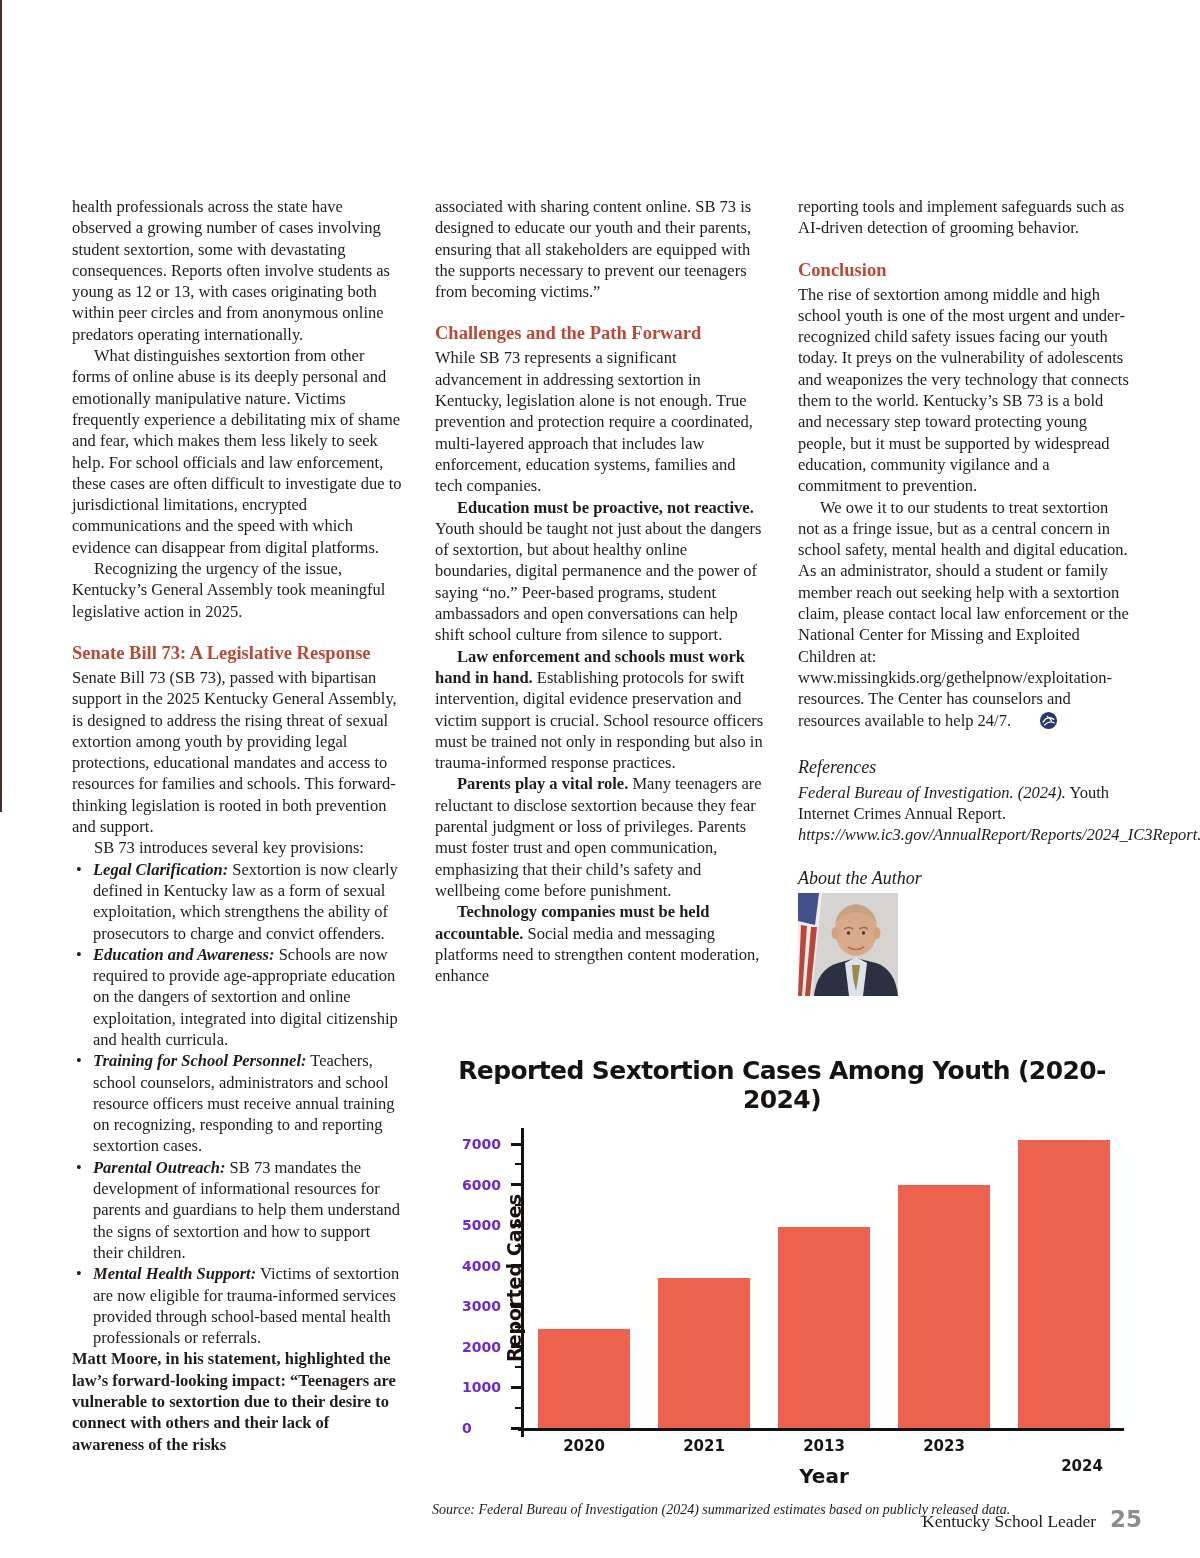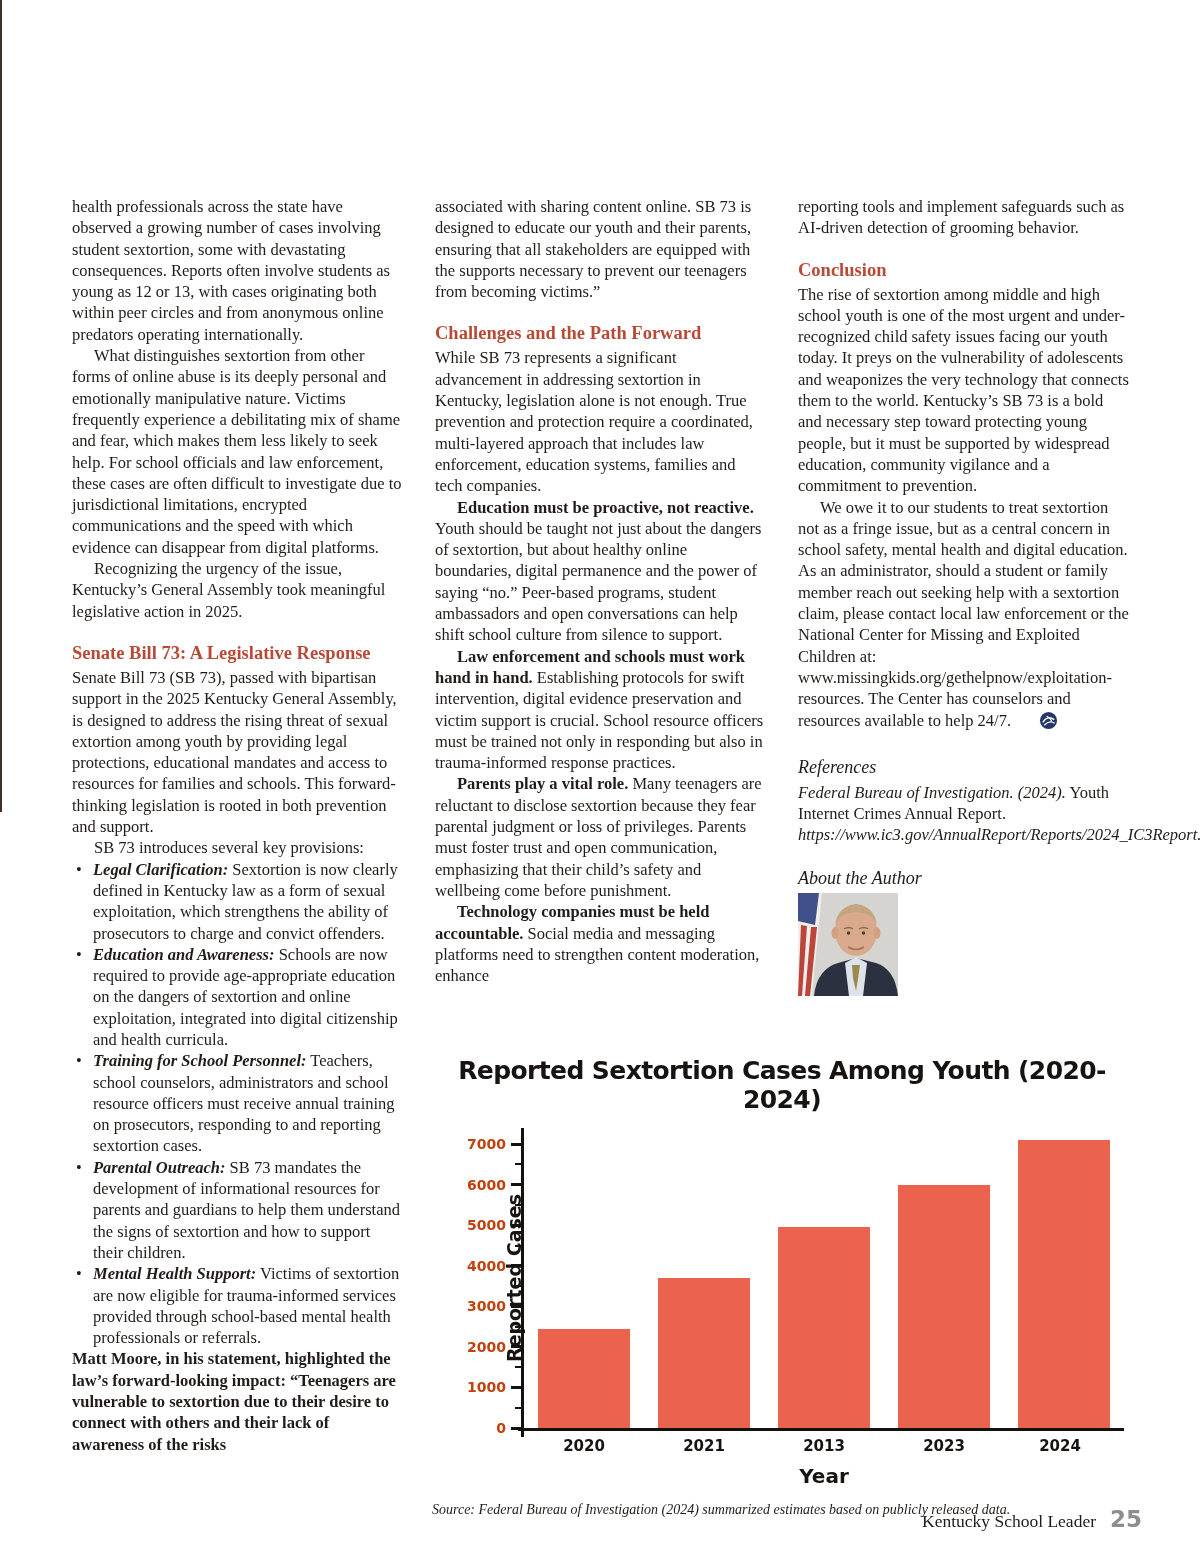--- a/index.html
+++ b/index.html
@@ -32,21 +32,21 @@
   .chart-body{display:flex;}
   .ylab-wrap{width:30px;height:300px;position:relative;flex:none;}
   .ylab{position:absolute;top:50%;left:0;transform:translate(-2px,-50%) rotate(-90deg);transform-origin:center;white-space:nowrap;font-weight:700;font-size:19px;color:#171310;}
   .plot{position:relative;width:600px;height:300px;margin-left:62px;flex:none;}
   .axis-y{position:absolute;left:-3px;top:0;width:3px;height:103%;background:#15110e;}
   .axis-x{position:absolute;left:-6px;bottom:-3px;height:3px;width:calc(100% + 6px);background:#15110e;}
   .bar{position:absolute;bottom:0;}
   .ytick{position:absolute;background:#15110e;}
   .ytick.major{left:-13px;width:10px;height:3px;}
   .ytick.minor{left:-9px;width:6px;height:2px;}
-  .ytick-label{position:absolute;left:-62px;width:44px;text-align:right;font-weight:700;font-size:14px;color:#c2410c;transform:translateY(-50%);}
+  .ytick-label{position:absolute;left:-62px;width:44px;text-align:left;font-weight:700;font-size:14px;color:#6d28d9;transform:translateY(-50%);}
   .xtick-label{position:absolute;top:309px;width:120px;text-align:center;font-weight:700;font-size:15px;color:#171310;}
   .xlab{margin:36px 0 0 92px;width:600px;text-align:center;font-weight:700;font-size:20px;color:#171310;}
   .source{font-family:"Liberation Serif",serif;font-style:italic;font-size:14px;color:#211c18;}
 
   .footer{position:absolute;right:58px;bottom:26px;display:flex;align-items:baseline;gap:14px;}
   .footer-mag{font-size:17.5px;color:#211c18;}
   .footer-num{font-family:"DejaVu Sans",sans-serif;font-weight:700;font-size:23px;color:#8d8d8d;}
 </style>
 </head>
 <body>
@@ -56,21 +56,21 @@
 <main class="columns">
   <section class="col">
       <p class=""><span class="run-n">health professionals across the state have observed a growing number of cases involving student sextortion, some with devastating consequences. Reports often involve students as young as 12 or 13, with cases originating both within peer circles and from anonymous online predators operating internationally.</span></p>
       <p class="indent"><span class="run-n">What distinguishes sextortion from other forms of online abuse is its deeply personal and emotionally manipulative nature. Victims frequently experience a debilitating mix of shame and fear, which makes them less likely to seek help. For school officials and law enforcement, these cases are often difficult to investigate due to jurisdictional limitations, encrypted communications and the speed with which evidence can disappear from digital platforms.</span></p>
       <p class="indent"><span class="run-n">Recognizing the urgency of the issue, Kentucky’s General Assembly took meaningful legislative action in 2025.</span></p>
       <div class="heading">Senate Bill 73: A Legislative Response</div>
       <p class=""><span class="run-n">Senate Bill 73 (SB 73), passed with bipartisan support in the 2025 Kentucky General Assembly, is designed to address the rising threat of sexual extortion among youth by providing legal protections, educational mandates and access to resources for families and schools. This forward-thinking legislation is rooted in both prevention and support.</span></p>
       <p class="indent"><span class="run-n">SB 73 introduces several key provisions:</span></p>
       <div class="bullet"><span class="run-bi">Legal Clarification:</span><span class="run-n"> Sextortion is now clearly defined in Kentucky law as a form of sexual exploitation, which strengthens the ability of prosecutors to charge and convict offenders.</span></div>
       <div class="bullet"><span class="run-bi">Education and Awareness:</span><span class="run-n"> Schools are now required to provide age-appropriate education on the dangers of sextortion and online exploitation, integrated into digital citizenship and health curricula.</span></div>
-      <div class="bullet"><span class="run-bi">Training for School Personnel:</span><span class="run-n"> Teachers, school counselors, administrators and school resource officers must receive annual training on prosecutors, responding to and reporting sextortion cases.</span></div>
+      <div class="bullet"><span class="run-bi">Training for School Personnel:</span><span class="run-n"> Teachers, school counselors, administrators and school resource officers must receive annual training on recognizing, responding to and reporting sextortion cases.</span></div>
       <div class="bullet"><span class="run-bi">Parental Outreach:</span><span class="run-n"> SB 73 mandates the development of informational resources for parents and guardians to help them understand the signs of sextortion and how to support their children.</span></div>
       <div class="bullet"><span class="run-bi">Mental Health Support:</span><span class="run-n"> Victims of sextortion are now eligible for trauma-informed services provided through school-based mental health professionals or referrals.</span></div>
       <p class=" gap-top"><span class="run-n">Matt Moore, in his statement, highlighted the law’s forward-looking impact: “Teenagers are vulnerable to sextortion due to their desire to connect with others and their lack of awareness of the risks</span></p>
     </section>
   <section class="col">
       <p class=""><span class="run-n">associated with sharing content online. SB 73 is designed to educate our youth and their parents, ensuring that all stakeholders are equipped with the supports necessary to prevent our teenagers from becoming victims.”</span></p>
       <div class="heading">Challenges and the Path Forward</div>
       <p class=""><span class="run-n">While SB 73 represents a significant advancement in addressing sextortion in Kentucky, legislation alone is not enough. True prevention and protection require a coordinated, multi-layered approach that includes law enforcement, education systems, families and tech companies.</span></p>
       <p class="indent"><span class="run-b">Education must be proactive, not reactive.</span><span class="run-n"> Youth should be taught not just about the dangers of sextortion, but about healthy online boundaries, digital permanence and the power of saying “no.” Peer-based programs, student ambassadors and open conversations can help shift school culture from silence to support.</span></p>
       <p class="indent"><span class="run-b">Law enforcement and schools must work hand in hand.</span><span class="run-n"> Establishing protocols for swift intervention, digital evidence preservation and victim support is crucial. School resource officers must be trained not only in responding but also in trauma-informed response practices.</span></p>
@@ -148,21 +148,21 @@
         <div class="ytick minor" style="top: 35.4865px;"></div>
         <div class="bar" style="left: 14px; width: 92px; height: 99.3243px; background: rgb(235, 99, 78);"></div>
         <div class="xtick-label" style="left: 0px;">2020</div>
         <div class="bar" style="left: 134px; width: 92px; height: 150px; background: rgb(235, 99, 78);"></div>
         <div class="xtick-label" style="left: 120px;">2021</div>
         <div class="bar" style="left: 254px; width: 92px; height: 200.676px; background: rgb(235, 99, 78);"></div>
         <div class="xtick-label" style="left: 240px;">2013</div>
         <div class="bar" style="left: 374px; width: 92px; height: 243.243px; background: rgb(235, 99, 78);"></div>
         <div class="xtick-label" style="left: 360px;">2023</div>
         <div class="bar" style="left: 494px; width: 92px; height: 287.838px; background: rgb(235, 99, 78);"></div>
-        <div class="xtick-label" style="left: 476px;">2024</div>
+        <div class="xtick-label" style="left: 498px; margin-top: 20px;">2024</div>
       </div>
   </div>
   <div class="xlab">Year</div>
   <p class="source">Source: Federal Bureau of Investigation (2024) summarized estimates based on publicly released data.</p>
 </section>
 
 <footer class="footer">
   <span class="footer-mag">Kentucky School Leader</span>
   <span class="footer-num">25</span>
 </footer>

